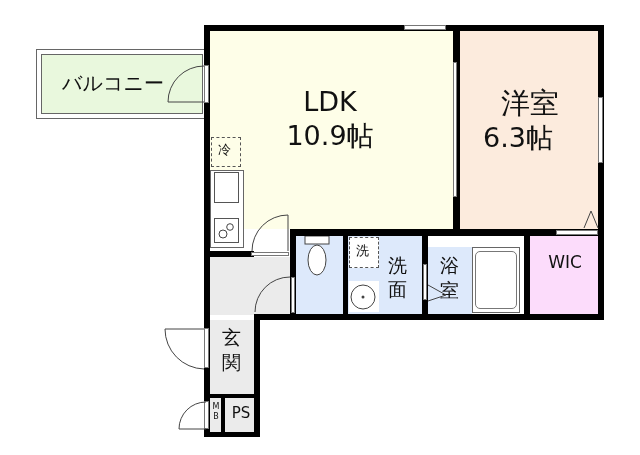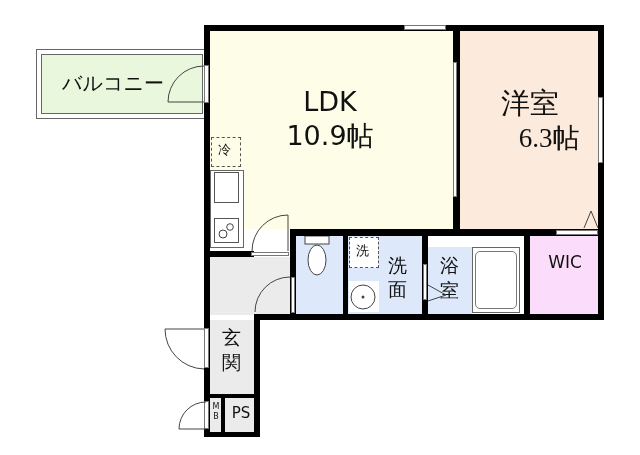--- a/index.html
+++ b/index.html
@@ -18,21 +18,21 @@
   <div class="abs" style="left:4px;top:4px;right:4px;bottom:4px;border:1px solid #666;background:#e9f8dd;"></div>
 </div>
 <div class="lbl" style="left:62px;top:73px;font-size:20px;">バルコニー</div>
 
 <div class="room" style="left:210px;top:30px;width:244px;height:199px;background:#fefee8;"></div>
 <div class="lbl" style="left:280px;top:88px;width:100px;font-size:27px;text-align:center;">LDK</div>
 <div class="lbl" style="left:270px;top:122px;width:120px;font-size:27px;">10.9帖</div>
 
 <div class="room" style="left:460px;top:30px;width:138px;height:199px;background:#fcebdd;"></div>
 <div class="lbl" style="left:470px;top:88px;width:120px;font-size:29px;">洋室</div>
-<div class="lbl" style="left:484px;top:124px;width:130px;font-size:27px;font-family:Liberation Serif, serif;">6.3帖</div>
+<div class="lbl" style="left:453px;top:124px;width:130px;font-size:27px;">6.3帖</div>
 
 <div class="room" style="left:210px;top:257px;width:80px;height:58px;background:#ebebeb;"></div>
 
 <div class="room" style="left:296px;top:236px;width:48px;height:78px;background:#dde9fb;"></div>
 
 <div class="room" style="left:348px;top:236px;width:74px;height:78px;background:#dde9fb;"></div>
 <div class="lbl" style="left:388px;top:256px;font-size:19px;">洗</div>
 <div class="lbl" style="left:388px;top:280px;font-size:19px;">面</div>
 
 <div class="room" style="left:428px;top:236px;width:96px;height:78px;background:#fff;"></div>

